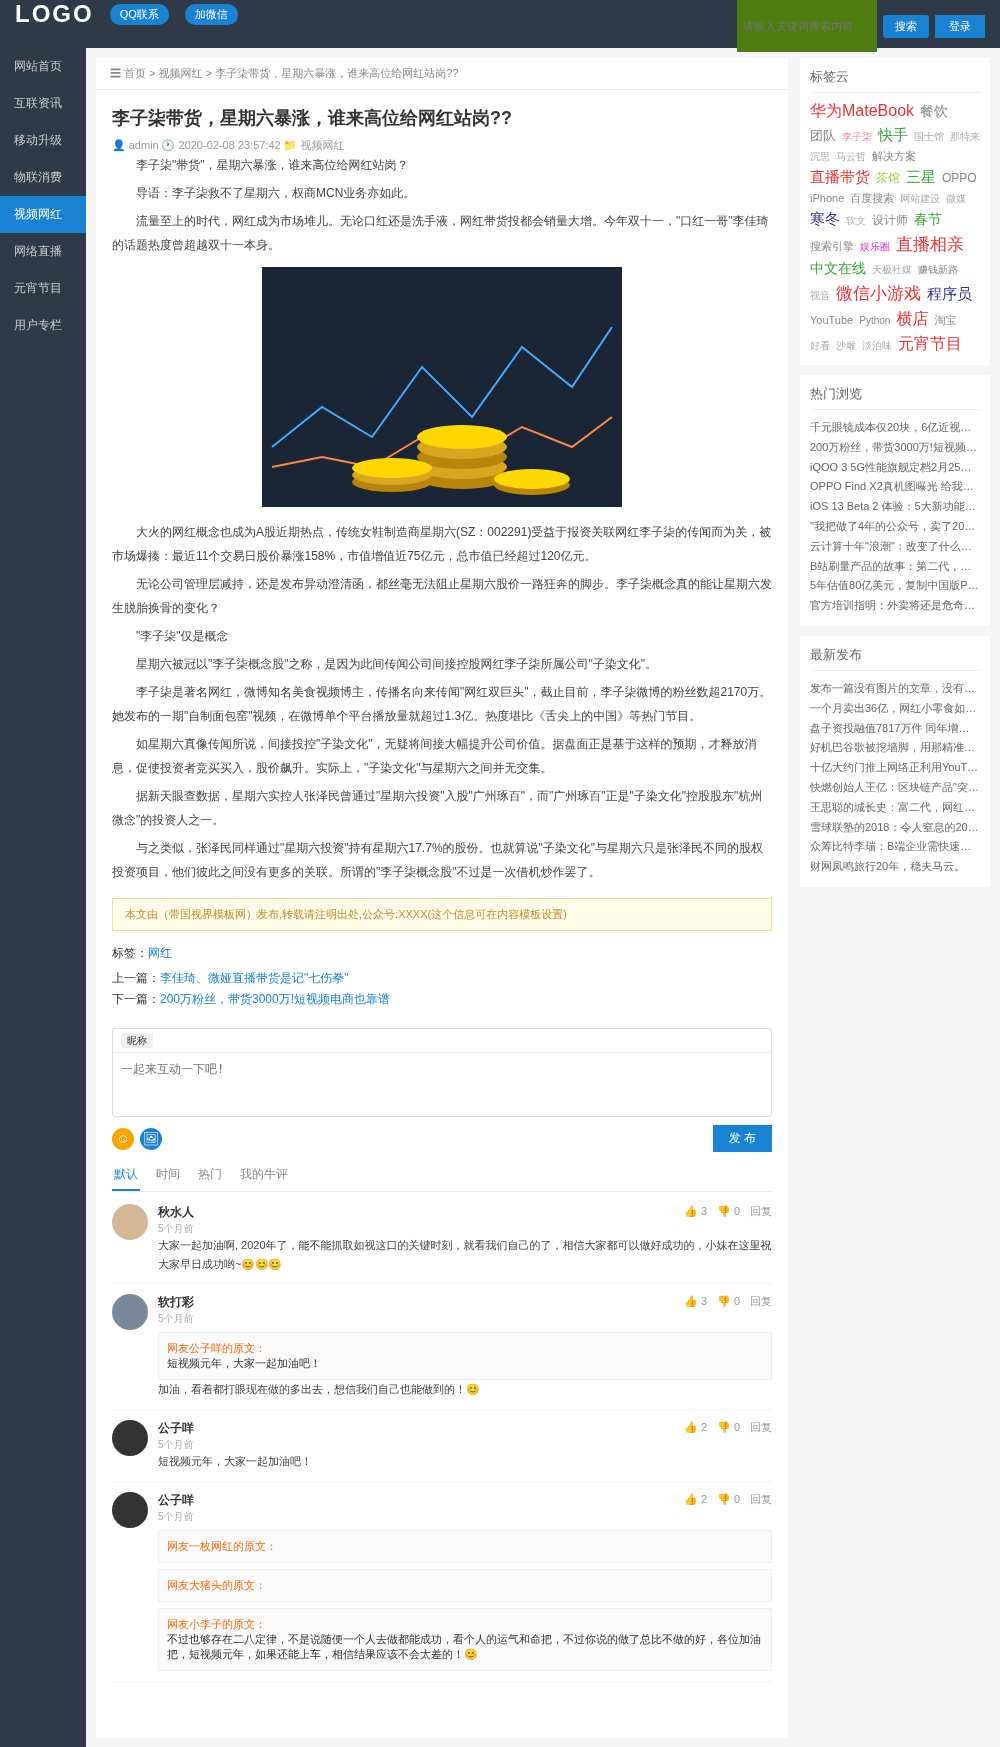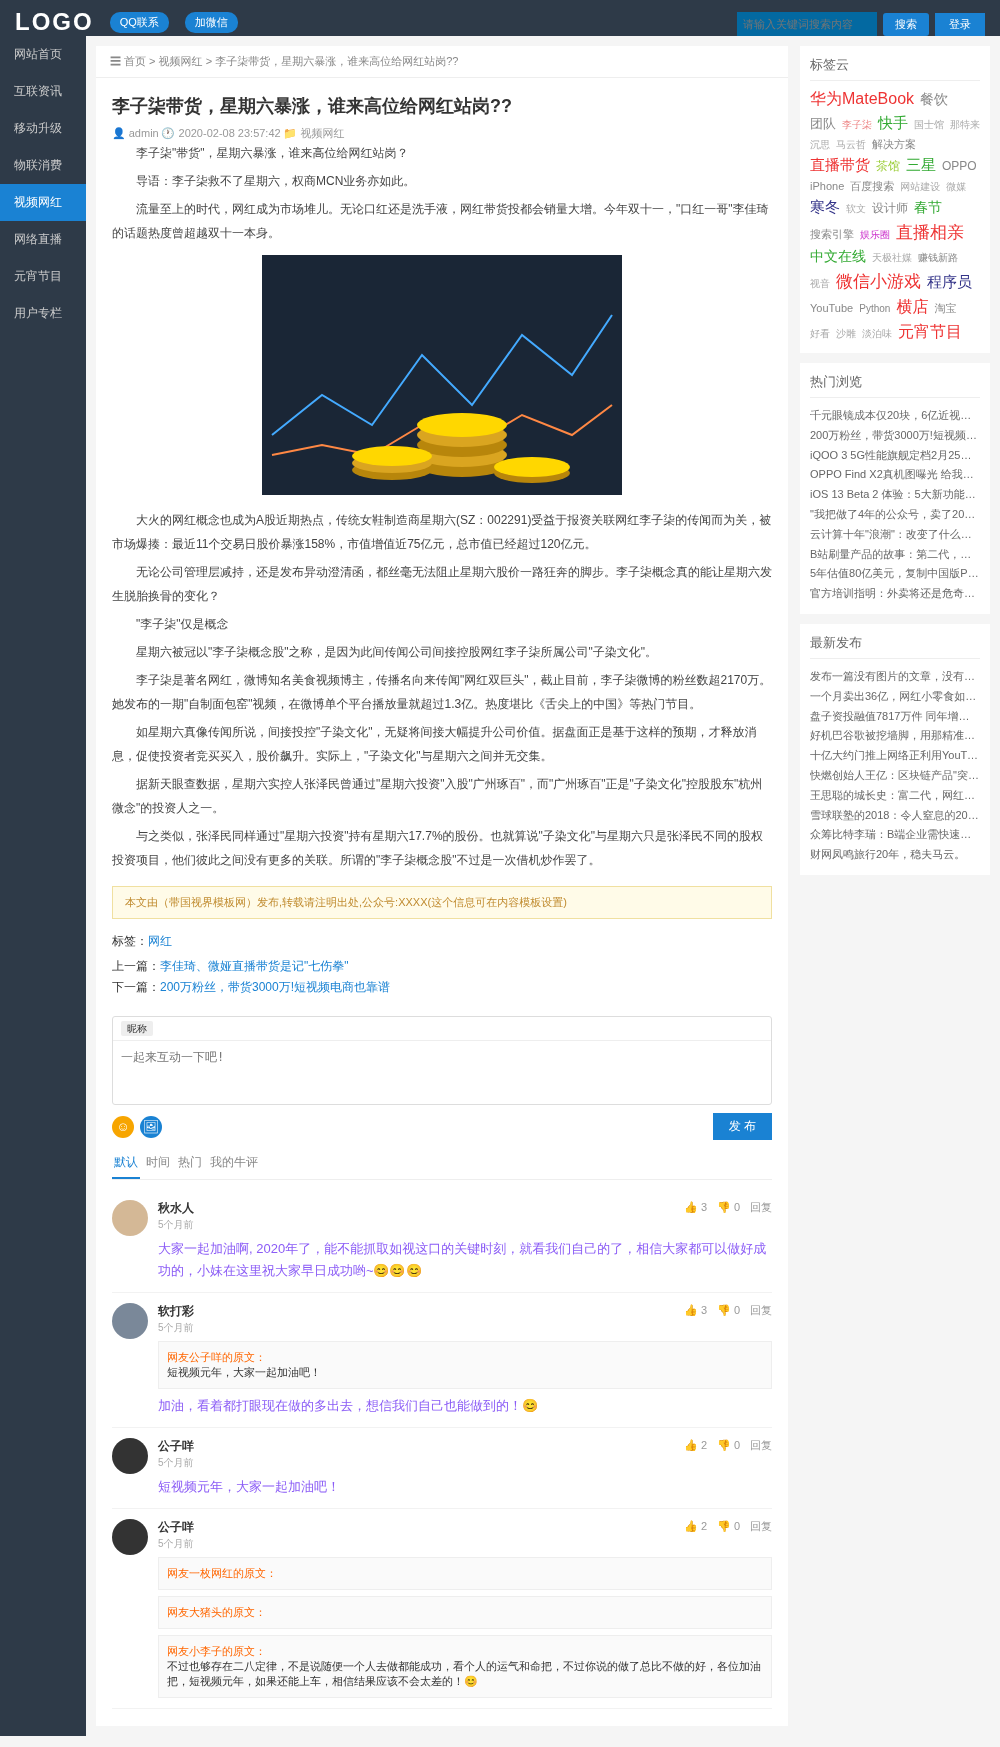--- a/index.html
+++ b/index.html
@@ -1,21 +1,21 @@
 <!DOCTYPE html>
 <html><head>
 <meta charset="utf-8">
 <style>
 *{box-sizing:border-box;margin:0;padding:0}
 body{font-family:"Microsoft YaHei",Arial,sans-serif;font-size:12px;background:#f5f5f5;color:#333}
-.top{background:#2e3a48;height:36px;display:flex;align-items:flex-end;padding:0 15px;justify-content:space-between}
+.top{background:#2e3a48;height:48px;display:flex;align-items:flex-start;padding:0 15px;justify-content:space-between}
 .logo{color:#fff;font-size:24px;font-weight:bold;letter-spacing:2px}
 .top-right{display:flex;gap:6px;align-items:center}
 .top-btn{background:#1a82d3;color:#fff;padding:4px 12px;border-radius:3px;font-size:11px;cursor:pointer}
-.search{background:#0369a1;padding:6px 6px;font-size:11px;width:140px;border:none}
+.search{background:#4d7c0f;padding:20px 6px;font-size:11px;width:140px;border:none}
 .login{background:#1a82d3;color:#fff;padding:4px 14px;font-size:11px;cursor:pointer}
 .qq{background:#1a82d3;color:#fff;padding:3px 10px;font-size:11px;border-radius:10px}
 
 .wrap{display:flex}
 .side{width:86px;background:#2e3a48;min-height:1700px}
 .side-item{color:#ccc;padding:10px 14px;font-size:12px;cursor:pointer}
 .side-item.active{background:#1a82d3;color:#fff}
 
 .main{flex:1;padding:10px;display:flex;gap:12px}
 .content{flex:1;background:#fff;padding:0}
@@ -44,29 +44,29 @@
 .cbox{border:1px solid #ddd;border-radius:3px}
 .cbox-head{padding:4px 8px;border-bottom:1px solid #eee}
 .cbox-head .tag{background:#eee;font-size:10px;padding:2px 6px;border-radius:2px}
 .cbox textarea{width:100%;border:none;padding:8px;font-size:12px;height:60px;resize:none;outline:none}
 .emobar{display:flex;justify-content:space-between;align-items:center;margin:8px 0}
 .emo{display:flex;gap:6px}
 .emo span{width:22px;height:22px;border-radius:50%;display:inline-flex;align-items:center;justify-content:center;font-size:13px}
 .e1{background:#f7a500;color:#fff}
 .e2{background:#1a82d3;color:#fff}
 .pub{background:#1a82d3;color:#fff;padding:5px 16px;border:none;cursor:pointer;font-size:12px}
-.tabs{display:flex;gap:4px;border-bottom:1px solid #eee;margin-bottom:10px}
+.tabs{display:flex;gap:14px;border-bottom:1px solid #eee;margin-bottom:2px}
 .tabs span{padding:6px 2px;font-size:12px;color:#888;cursor:pointer}
 .tabs span.act{color:#1a82d3;border-bottom:2px solid #1a82d3}
 .cmt{display:flex;gap:10px;padding:10px 0;border-bottom:1px solid #f2f2f2}
 .ava{width:36px;height:36px;border-radius:50%;background:#ccc;flex-shrink:0}
 .cbody{flex:1}
 .cname{font-size:12px;color:#333;font-weight:bold}
 .ctime{font-size:10px;color:#aaa}
-.ctext{font-size:13px;color:#8b5cf6;margin-top:6px;line-height:1.7}
+.ctext{font-size:11px;color:#404040;line-height:1.7}
 .cact{font-size:11px;color:#999;text-align:right}
 .cact span{margin-left:10px}
 .quote{background:#fafafa;border:1px solid #eee;padding:8px;margin-top:6px;font-size:11px}
 .qname{color:#f60}
 </style>
 </head>
 <body>
 
 <div class="top">
   <div style="display:flex;align-items:center;gap:16px">

